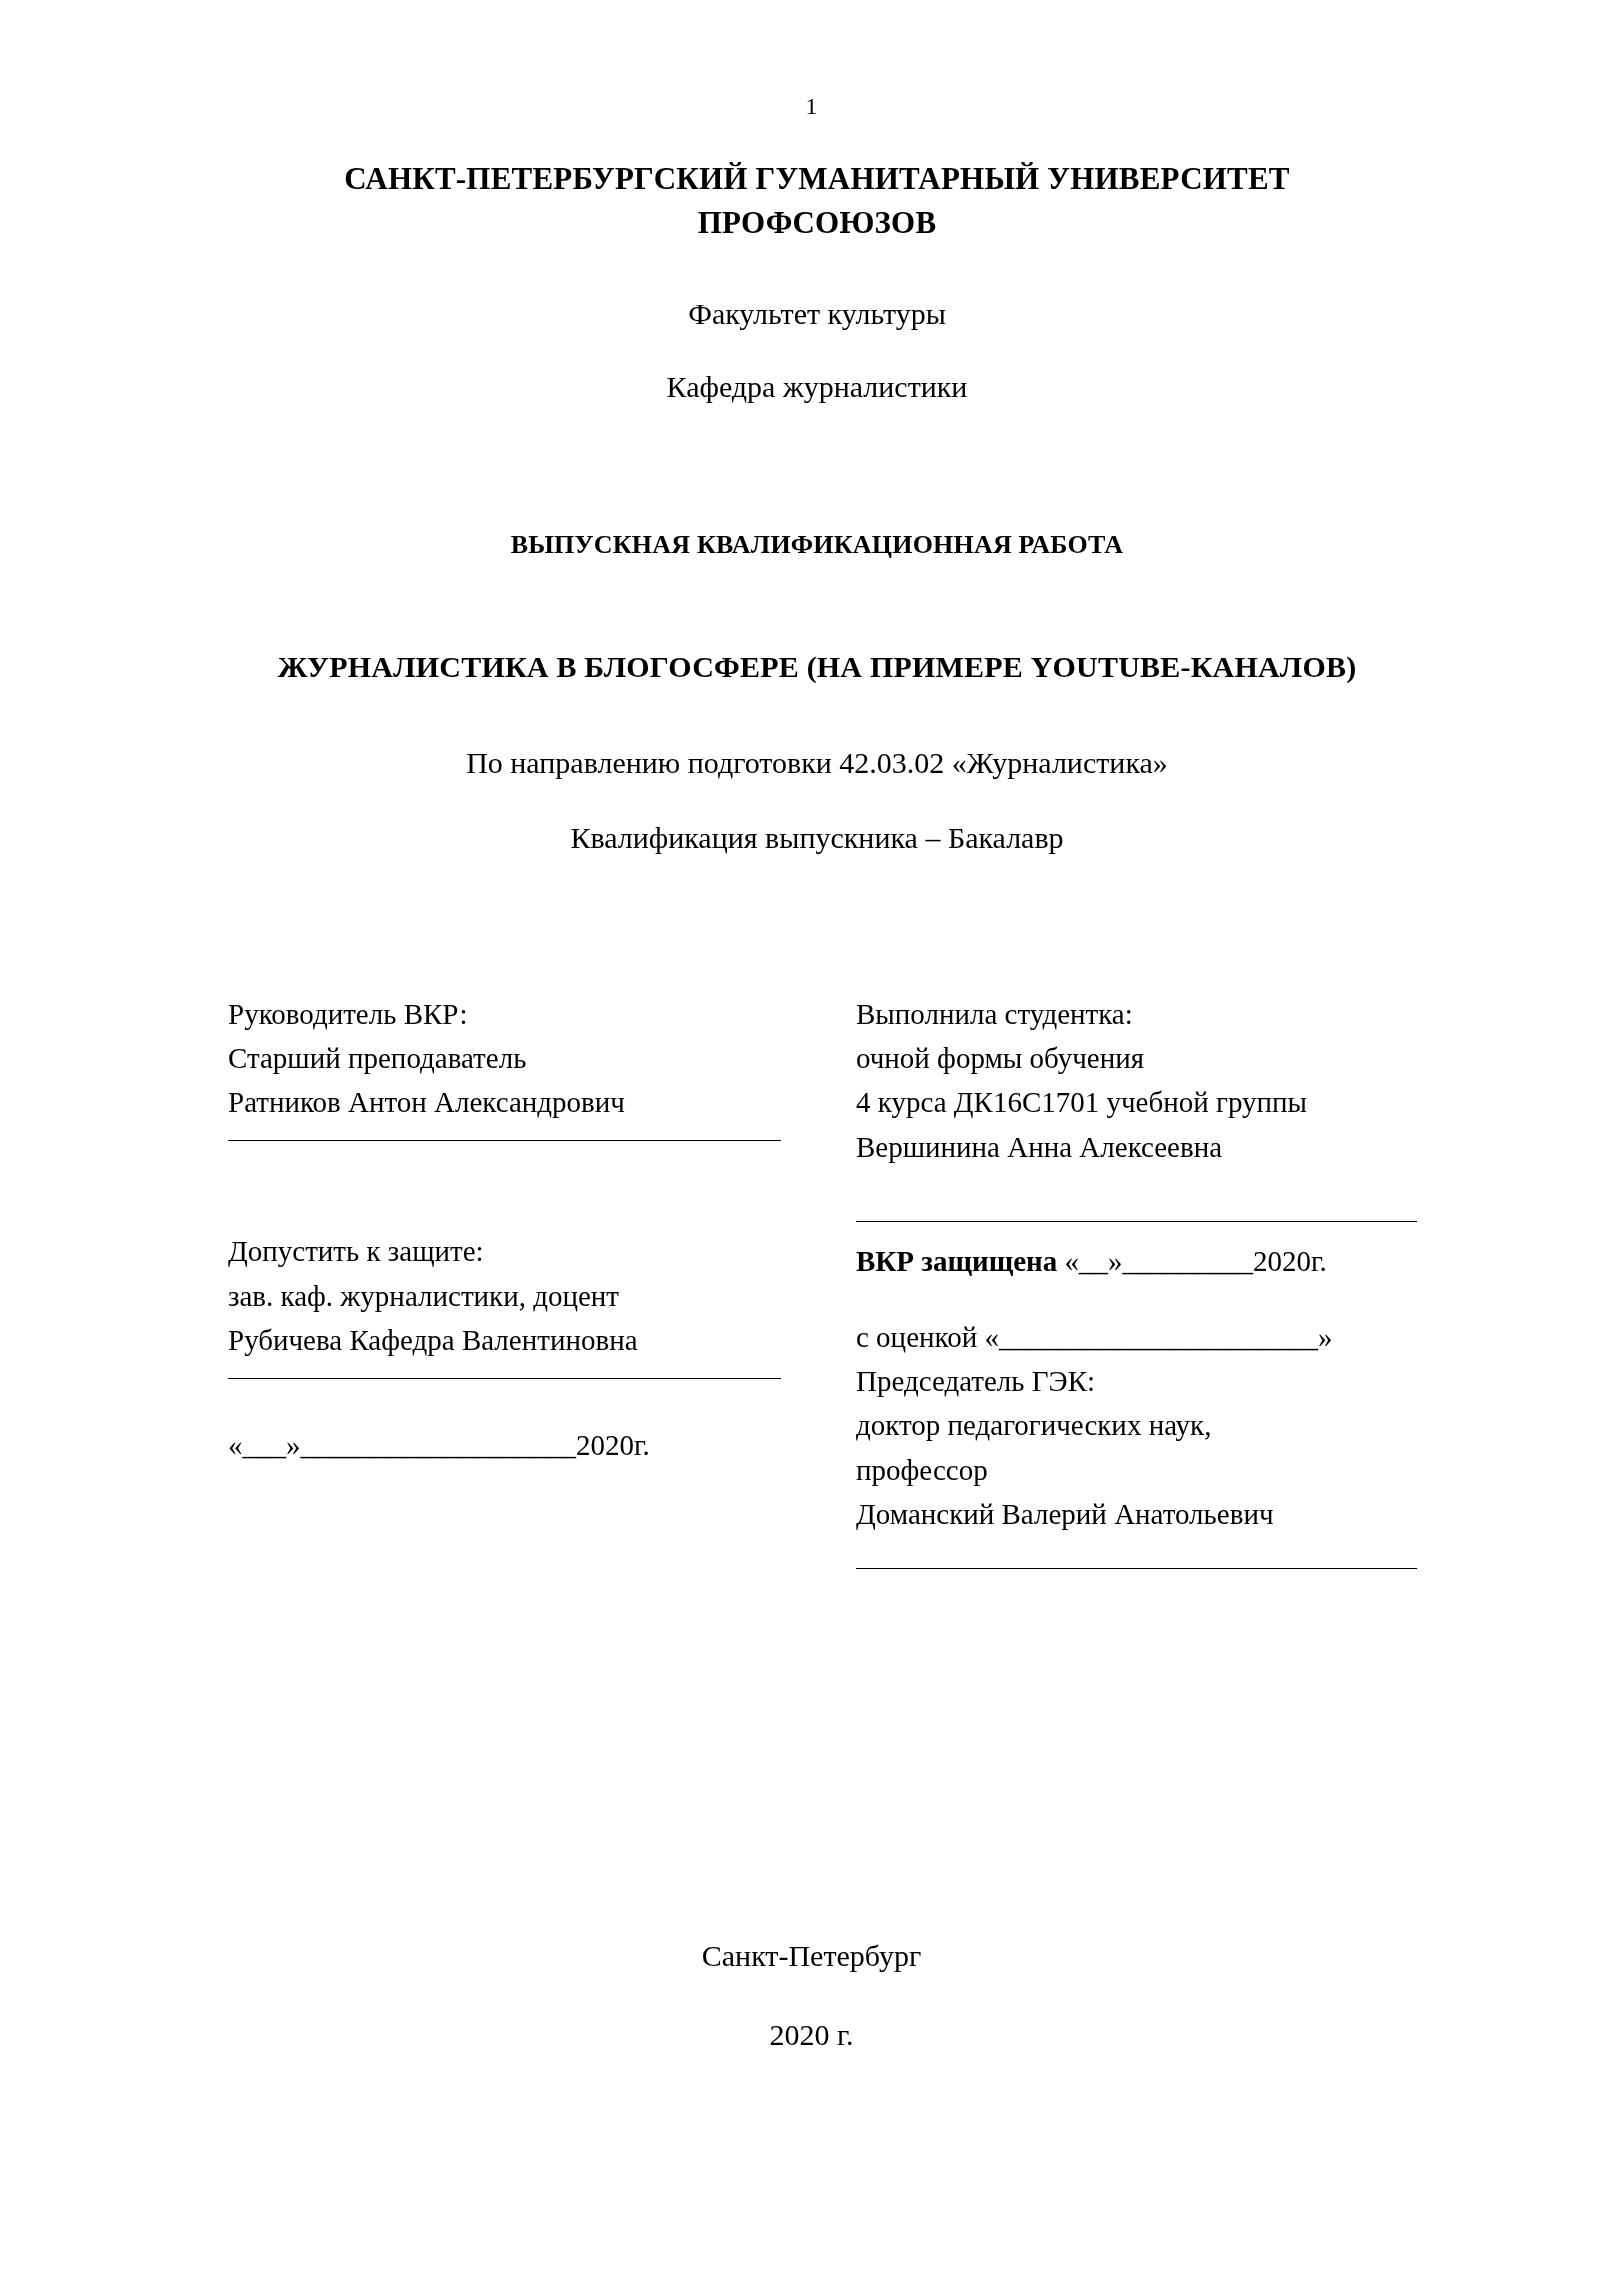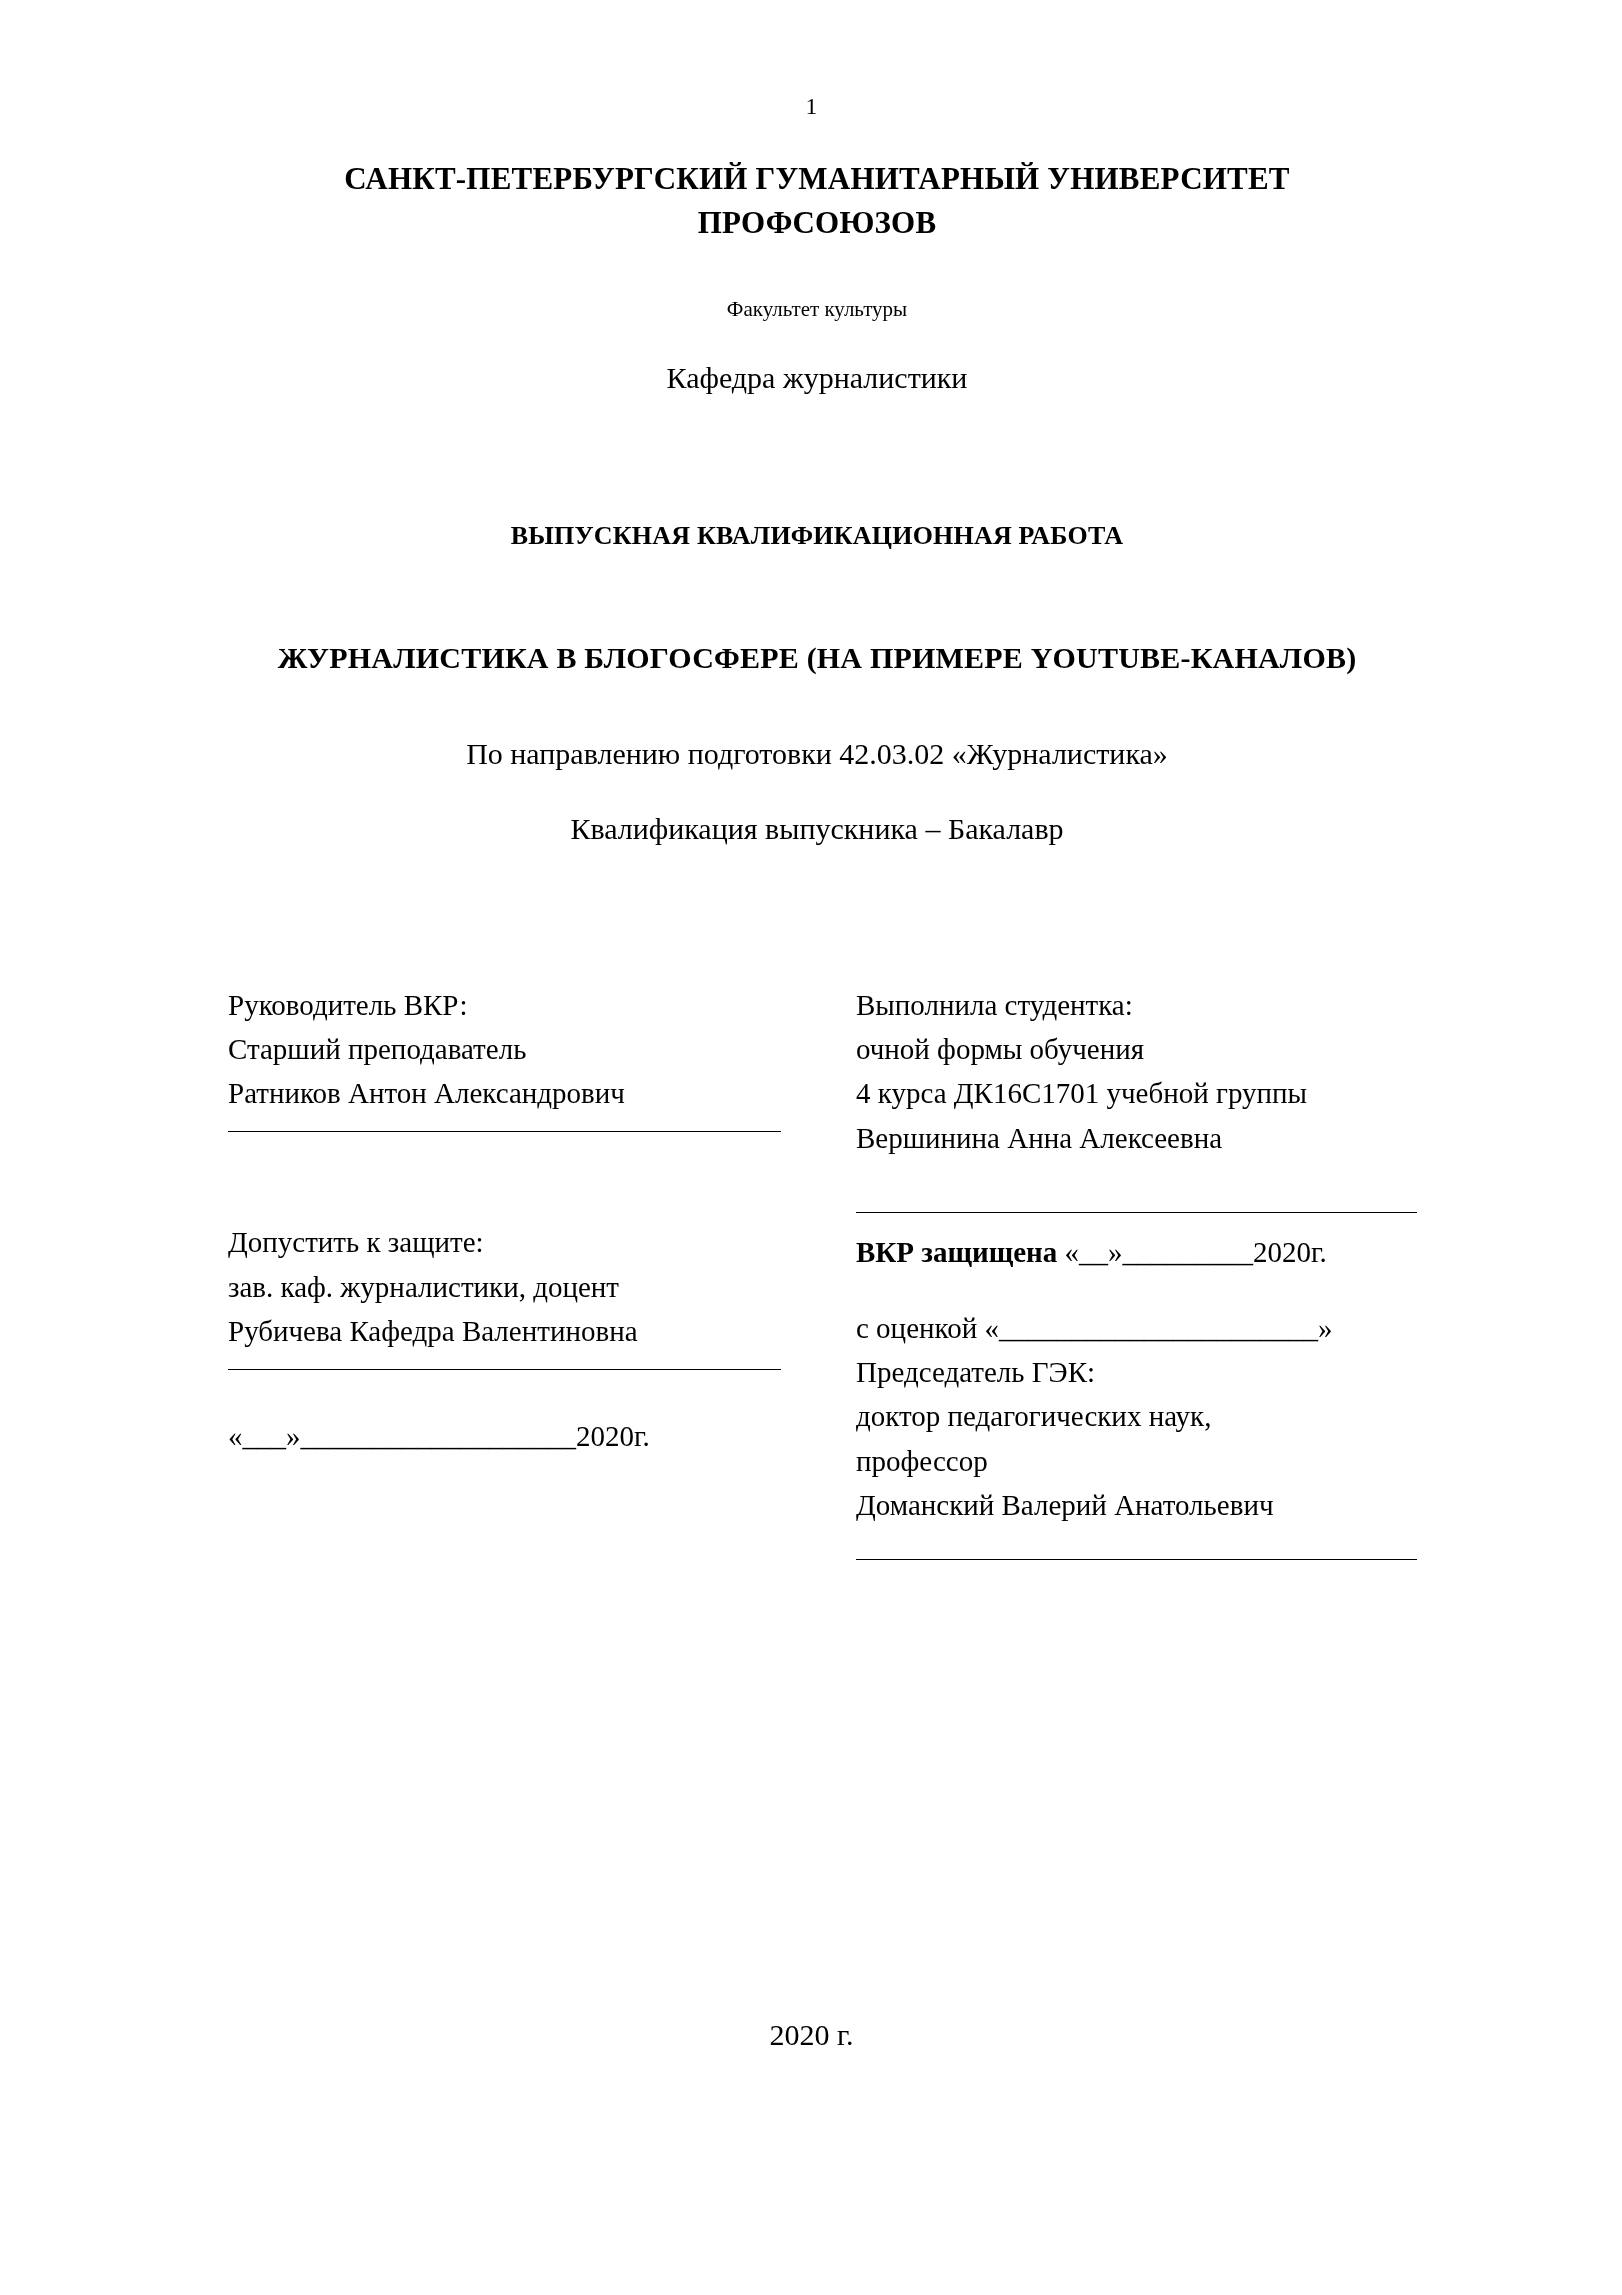--- a/index.html
+++ b/index.html
@@ -36,21 +36,21 @@
   .univ-title {
     font-weight: bold;
     font-size: 31px;
     text-align: center;
     line-height: 1.42;
     letter-spacing: 0.2px;
   }
 
   .faculty {
     text-align: center;
-    font-size: 21px;
+    font-size: 30px;
     margin-top: 52px;
   }
   .chair {
     text-align: center;
     font-size: 30px;
     margin-top: 39px;
   }
 
   .work-type {
     text-align: center;
@@ -190,16 +190,17 @@
         <div class="line-text">профессор</div>
         <div class="line-text">Доманский Валерий Анатольевич</div>
 
         <div style="height:31px"></div>
         <div class="rule rule-right"></div>
       </div>
 
     </div>
   </div>
 
+  <div class="footer city">Санкт-Петербург</div>
   <div class="footer year">2020 г.</div>
 
 </div>
 
 
 </body></html>

